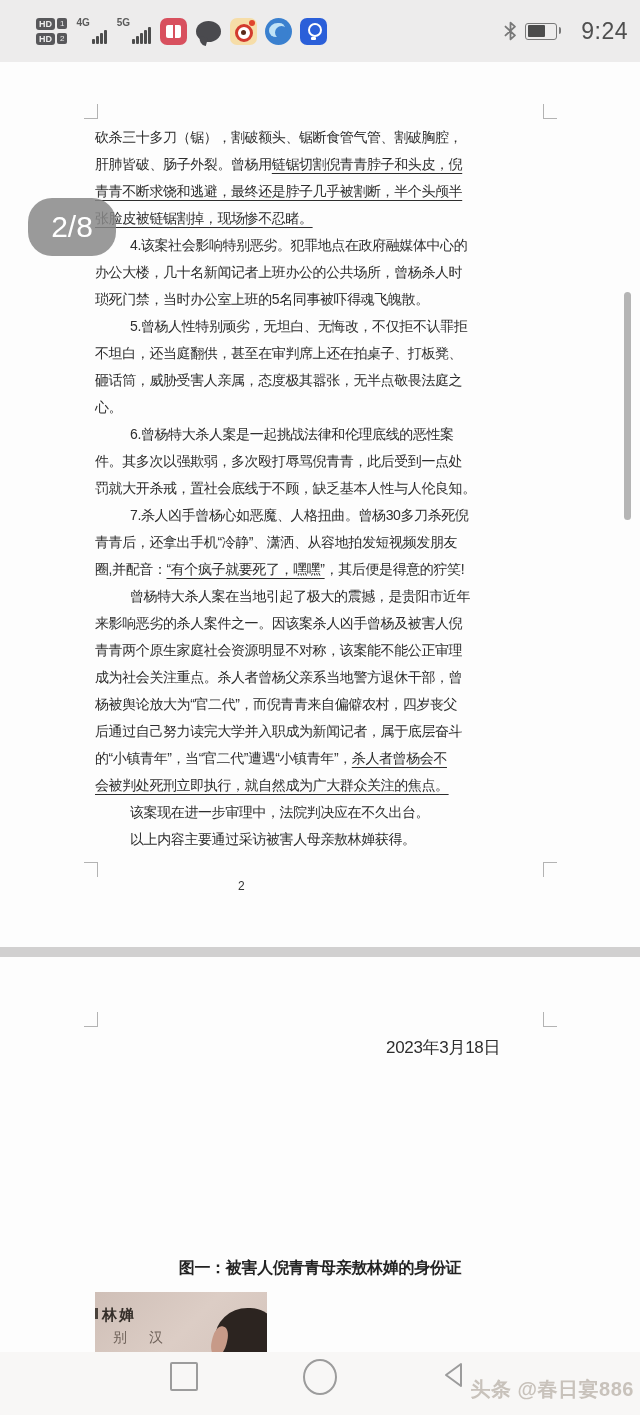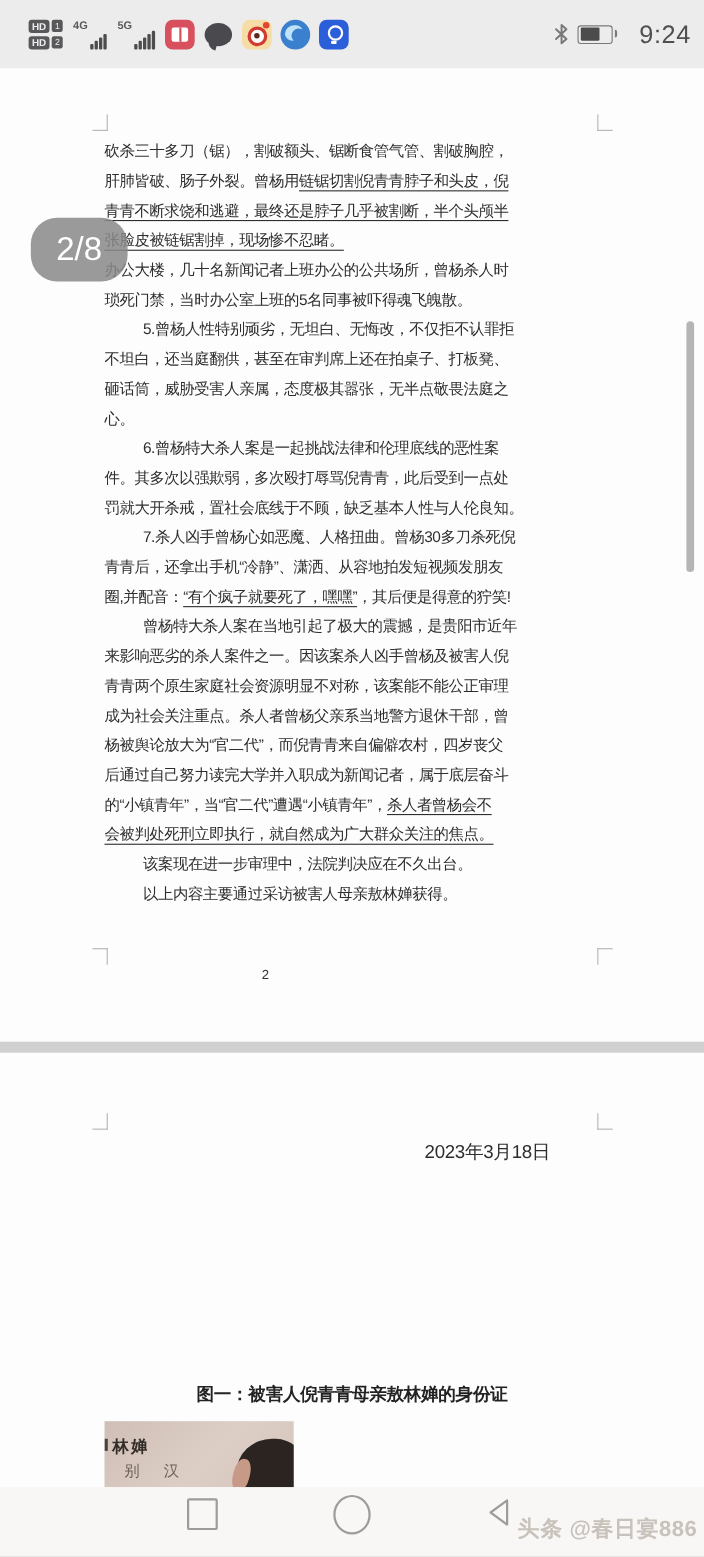--- a/index.html
+++ b/index.html
@@ -1,21 +1,21 @@
 <!DOCTYPE html>
 <html><head>
 <meta charset="utf-8">
 <style>
   html,body{margin:0;padding:0;background:#ccc;}
   .screen{position:relative;width:640px;height:1415px;background:#fdfdfd;overflow:hidden;
           font-family:"Liberation Sans","DejaVu Sans",sans-serif;}
   
   .statusbar{position:absolute;left:0;top:0;width:640px;height:62px;background:#edecec;
              display:flex;align-items:center;}
-  .sb-left{display:flex;align-items:flex-end;margin-left:26px;}
+  .sb-left{display:flex;align-items:center;margin-left:36px;}
   .hd-stack{display:flex;flex-direction:column;gap:3px;}
   .hd{display:flex;align-items:center;}
   .hd .t{background:#58585b;color:#ededed;font-size:9px;font-weight:bold;padding:1px 3px;border-radius:3px;line-height:10px;}
   .hd .n{background:#58585b;color:#ededed;font-size:8px;padding:1px 3px;border-radius:2px;margin-left:2px;line-height:9px;}
   .sig{display:flex;align-items:flex-end;margin-left:9px;height:26px;}
   .sig .lbl{font-size:10px;font-weight:bold;color:#5a5a5a;margin-right:2px;align-self:flex-start;line-height:10px;}
   .bars{display:flex;align-items:flex-end;}
   .bars i{display:block;width:3px;margin-right:1px;background:#4d4d4d;border-radius:1px;}
   .app{width:27px;height:27px;border-radius:7px;margin-left:8px;position:relative;flex:none;}
   .app-books{background:#d8505e;}
@@ -140,20 +140,21 @@
 
   <div>
     <div class="cm tl" style="left:84px;top:104px;"></div>
     <div class="cm tr" style="left:543px;top:104px;"></div>
 
     <div class="doc-lines" id="doc-lines">
         <div class="line"><span>砍杀三十多刀（锯），割破额头、锯断食管气管、割破胸腔，</span></div>
         <div class="line"><span>肝肺皆破、肠子外裂。曾杨用</span><span class="u">链锯切割倪青青脖子和头皮，倪</span></div>
         <div class="line"><span class="u">青青不断求饶和逃避，最终还是脖子几乎被割断，半个头颅半</span></div>
         <div class="line"><span class="u">张脸皮被链锯割掉，现场惨不忍睹。</span></div>
+        <div class="line indent"><span>4.该案社会影响特别恶劣。犯罪地点在政府融媒体中心的</span></div>
         <div class="line"><span>办公大楼，几十名新闻记者上班办公的公共场所，曾杨杀人时</span></div>
         <div class="line"><span>琐死门禁，当时办公室上班的5名同事被吓得魂飞魄散。</span></div>
         <div class="line indent"><span>5.曾杨人性特别顽劣，无坦白、无悔改，不仅拒不认罪拒</span></div>
         <div class="line"><span>不坦白，还当庭翻供，甚至在审判席上还在拍桌子、打板凳、</span></div>
         <div class="line"><span>砸话筒，威胁受害人亲属，态度极其嚣张，无半点敬畏法庭之</span></div>
         <div class="line"><span>心。</span></div>
         <div class="line indent"><span>6.曾杨特大杀人案是一起挑战法律和伦理底线的恶性案</span></div>
         <div class="line"><span>件。其多次以强欺弱，多次殴打辱骂倪青青，此后受到一点处</span></div>
         <div class="line"><span>罚就大开杀戒，置社会底线于不顾，缺乏基本人性与人伦良知。</span></div>
         <div class="line indent"><span>7.杀人凶手曾杨心如恶魔、人格扭曲。曾杨30多刀杀死倪</span></div>

